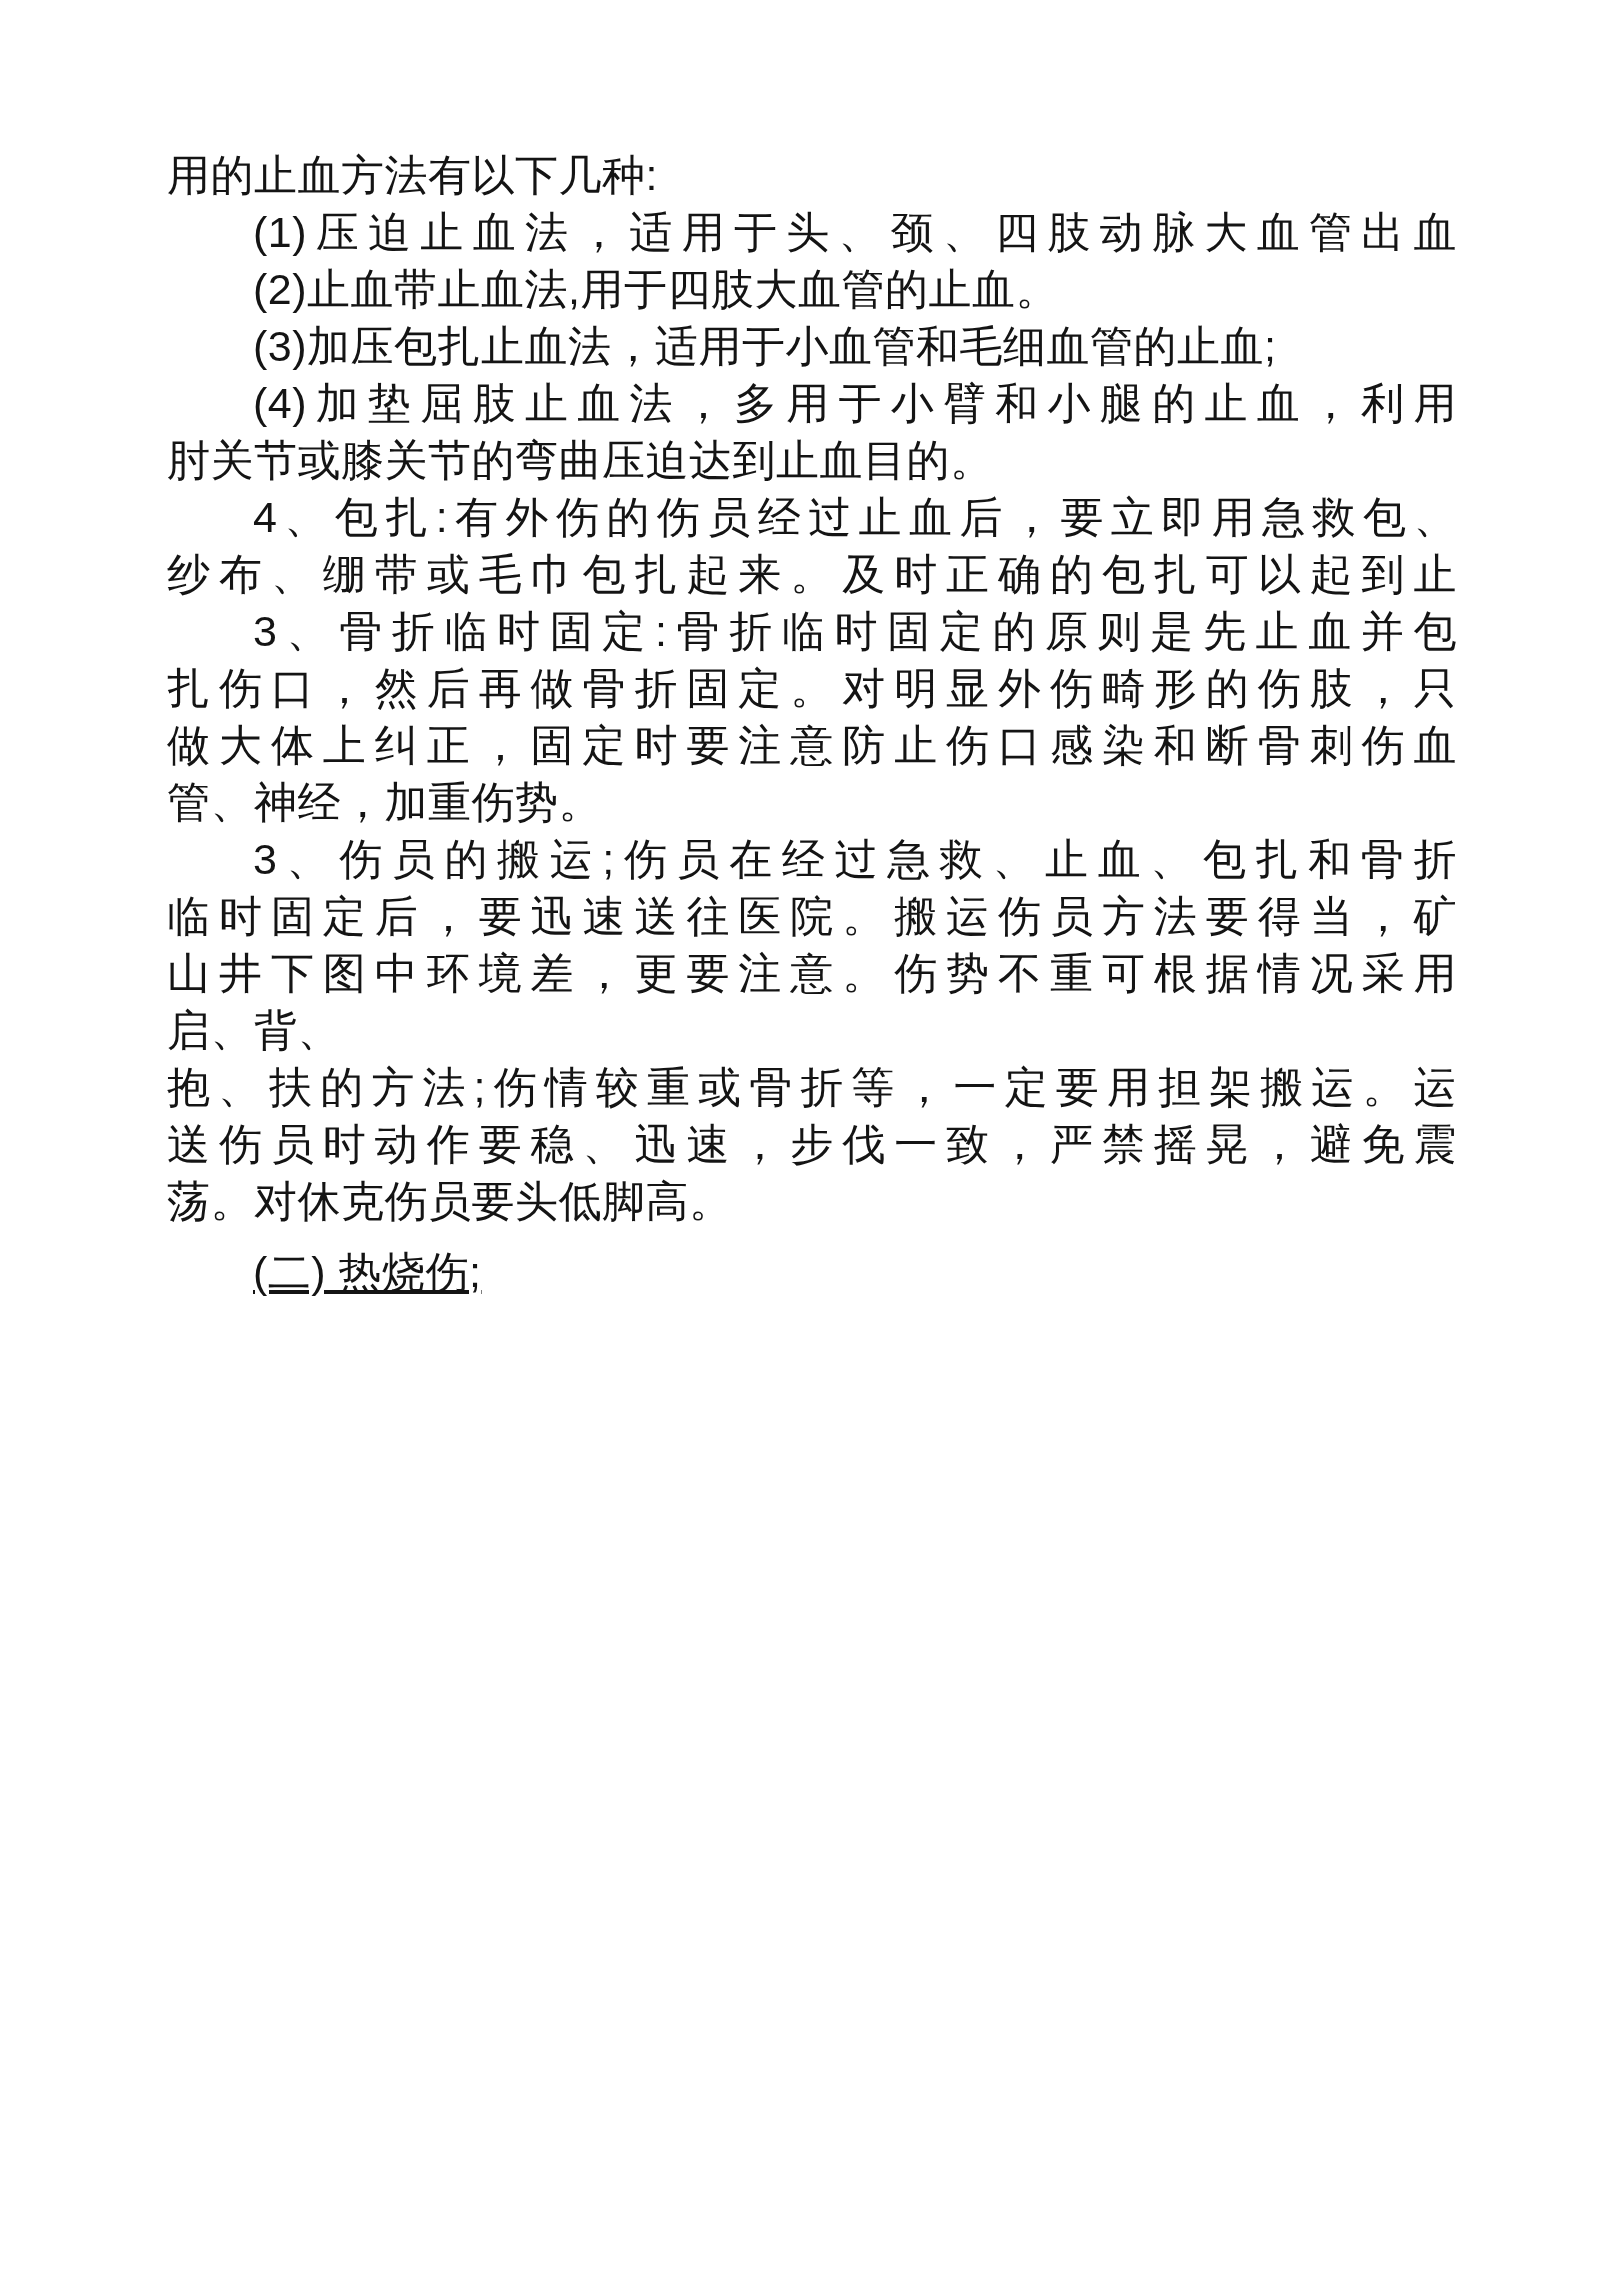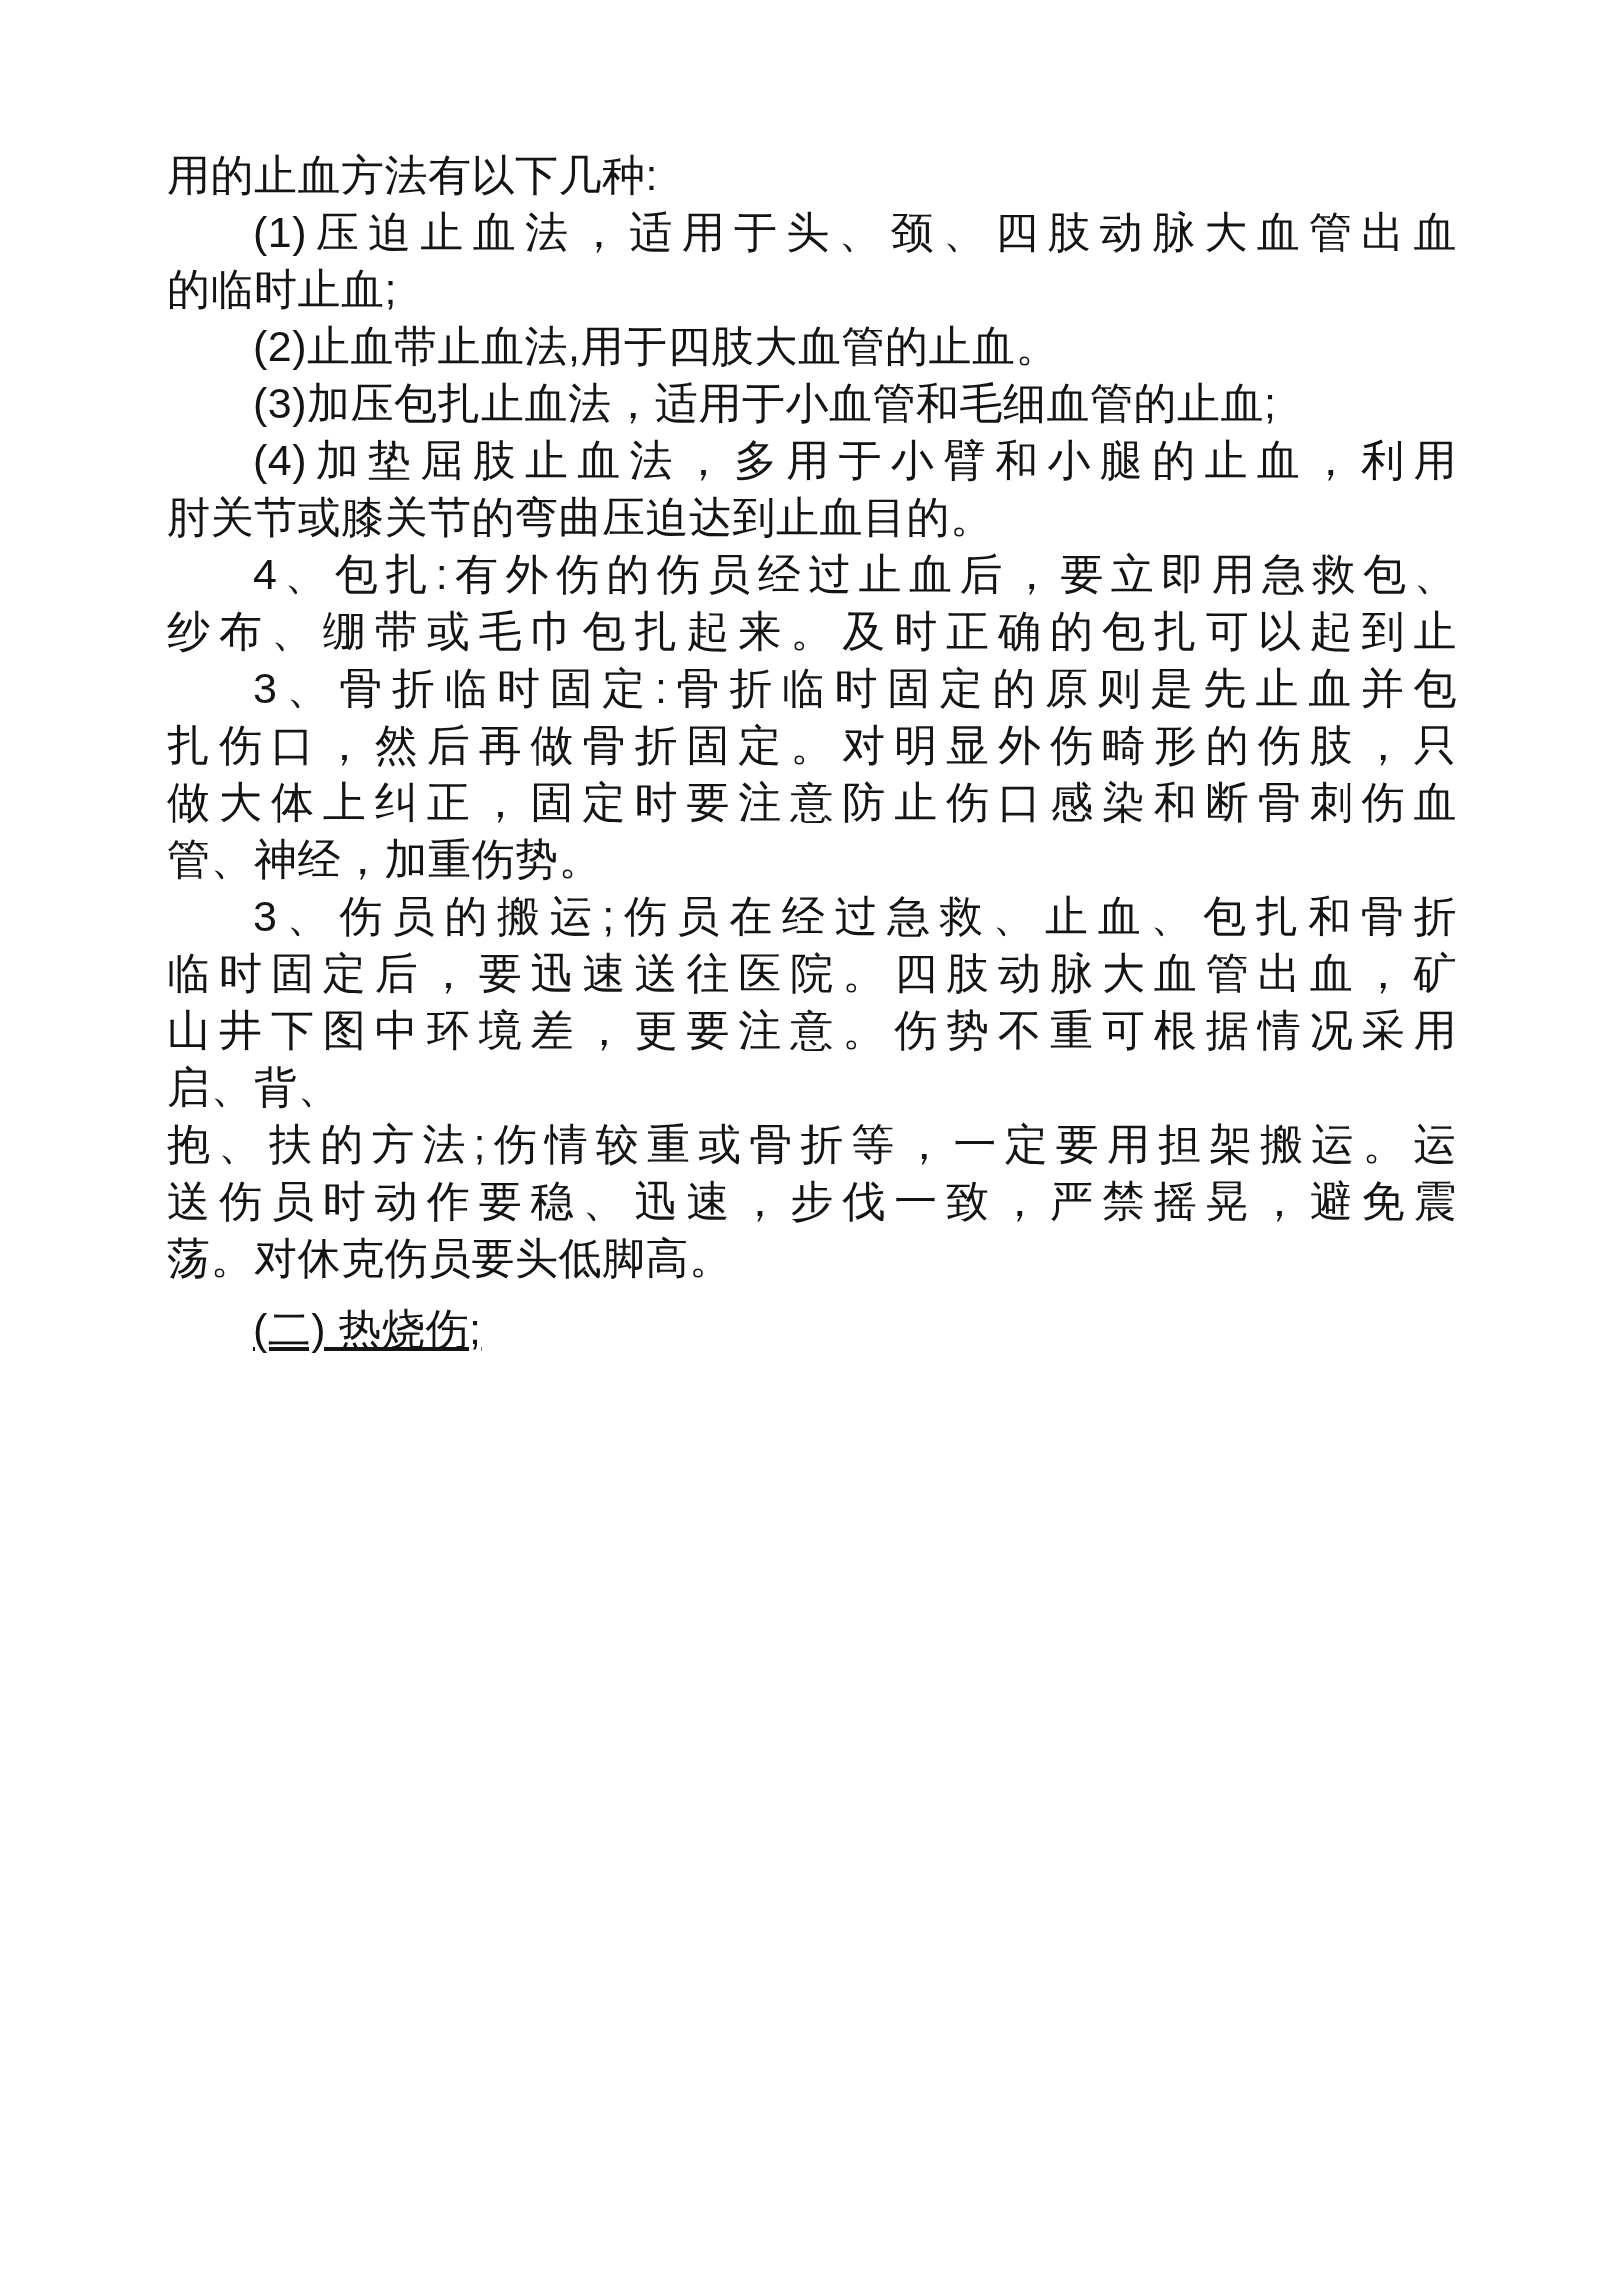--- a/index.html
+++ b/index.html
@@ -45,33 +45,32 @@
     text-decoration: underline;
   }
 </style>
 </head>
 <body>
 
 <div class="page">
   <div class="text-body">
       <div class="line">用的止血方法有以下几种:</div>
       <div class="line indent fill">(1)压迫止血法，适用于头、颈、四肢动脉大血管出血</div>
-      <div class="line">的临时止血;</div>
       <div class="line indent">(2)止血带止血法,用于四肢大血管的止血。</div>
       <div class="line indent">(3)加压包扎止血法，适用于小血管和毛细血管的止血;</div>
       <div class="line indent fill">(4)加垫屈肢止血法，多用于小臂和小腿的止血，利用</div>
       <div class="line">肘关节或膝关节的弯曲压迫达到止血目的。</div>
       <div class="line indent fill">4、包扎:有外伤的伤员经过止血后，要立即用急救包、</div>
       <div class="line fill">纱布、绷带或毛巾包扎起来。及时正确的包扎可以起到止</div>
       <div class="line indent fill">3、骨折临时固定:骨折临时固定的原则是先止血并包</div>
       <div class="line fill">扎伤口，然后再做骨折固定。对明显外伤畸形的伤肢，只</div>
       <div class="line fill">做大体上纠正，固定时要注意防止伤口感染和断骨刺伤血</div>
       <div class="line">管、神经，加重伤势。</div>
       <div class="line indent fill">3、伤员的搬运;伤员在经过急救、止血、包扎和骨折</div>
-      <div class="line fill">临时固定后，要迅速送往医院。四肢动脉大血管出血，矿</div>
+      <div class="line fill">临时固定后，要迅速送往医院。搬运伤员方法要得当，矿</div>
       <div class="line fill">山井下图中环境差，更要注意。伤势不重可根据情况采用</div>
       <div class="line">启、背、</div>
       <div class="line fill">抱、扶的方法;伤情较重或骨折等，一定要用担架搬运。运</div>
       <div class="line fill">送伤员时动作要稳、迅速，步伐一致，严禁摇晃，避免震</div>
       <div class="line">荡。对休克伤员要头低脚高。</div>
       <div class="line indent gap">(二) 热烧伤;</div>
     </div>
 </div>
 
 

